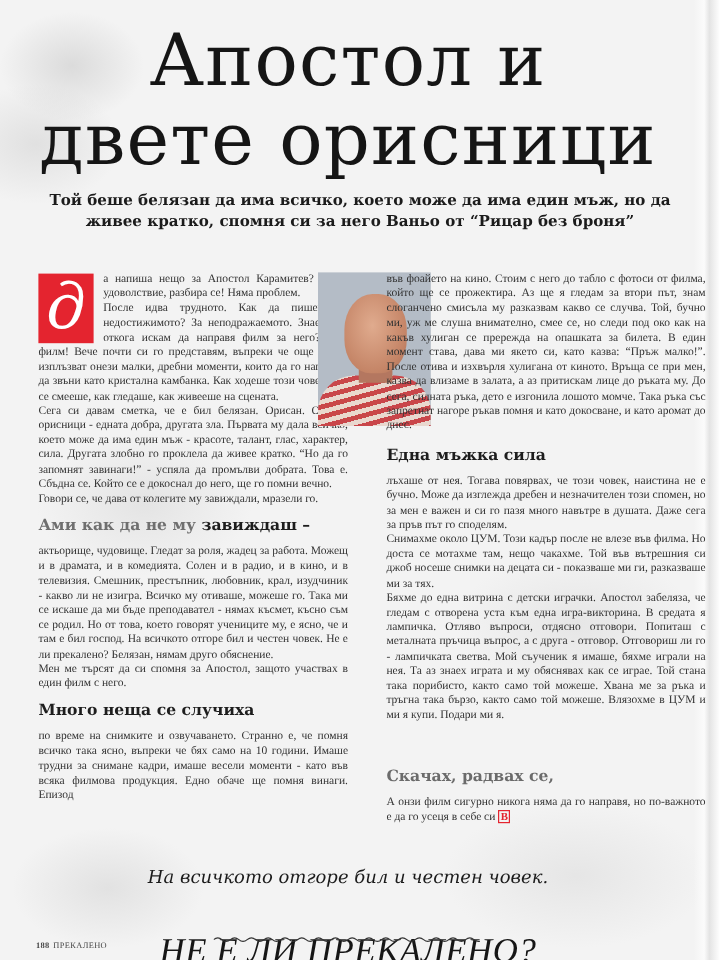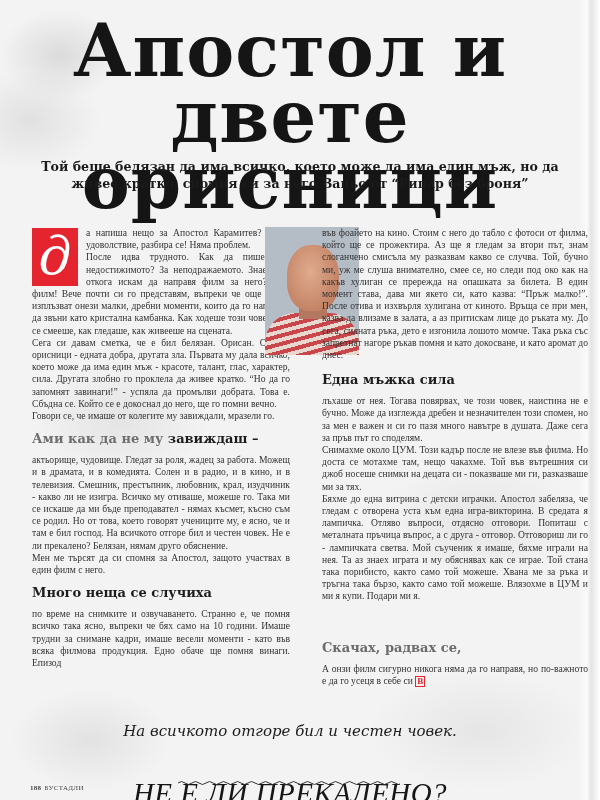--- a/index.html
+++ b/index.html
@@ -22,23 +22,23 @@
       #f3f3f3;
   }
   .spine {
     position: absolute; right: 0; top: 0; width: 22px; height: 800px;
     background: linear-gradient(to right, rgba(255,255,255,0), #fbfbfb 40%, #e4e4e4 60%, #ffffff 100%);
   }
   .title {
     position: absolute; left: 0; top: 18px; width: 580px;
     text-align: center;
     font-family: "DejaVu Serif", serif;
-    font-size: 72px; line-height: 66px; letter-spacing: 1px;
+    font-size: 60px; line-height: 66px; letter-spacing: 1px;
     color: #151515;
-    font-weight: bold;
+    font-weight: normal;
   }
   .title span { display: block; }
   .subtitle {
     position: absolute; left: 20px; top: 158px; width: 560px;
     text-align: center;
     font-family: "DejaVu Serif", serif;
     font-weight: bold; font-size: 12.6px; line-height: 17px;
     color: #1b1b1b;
   }
   .col {
@@ -122,21 +122,21 @@
     <span>двете орисници</span>
   </h1>
 
   <div class="subtitle">Той беше белязан да има всичко, което може да има един мъж, но да живее кратко, спомня си за него Ваньо от “Рицар без броня”</div>
 
   <div class="col col-left">
     <div class="dropcap">д</div>
     <p>а напиша нещо за Апостол Карамитев? Да, с удоволствие, разбира се! Няма проблем.</p>
     <p>После идва трудното. Как да пишеш за недостижимото? За неподражаемото. Знаете ли откога искам да направя филм за него? Ама филм! Вече почти си го представям, въпреки че още ми се изплъзват онези малки, дребни моменти, които да го направят да звъни като кристална камбанка. Как ходеше този човек, как се смееше, как гледаше, как живееше на сцената.</p>
     <p>Сега си давам сметка, че е бил белязан. Орисан. От две орисници - едната добра, другата зла. Първата му дала всичко, което може да има един мъж - красоте, талант, глас, характер, сила. Другата злобно го проклела да живее кратко. “Но да го запомнят завинаги!” - успяла да промълви добрата. Това е. Сбъдна се. Който се е докоснал до него, ще го помни вечно.</p>
-    <p>Говори се, че имаше от колегите му завиждали, мразели го.</p>
+    <p>Говори се, че дава от колегите му завиждали, мразели го.</p>
     <div class="subhead">
       <span class="light">Ами как да не му</span>
       <span>завиждаш –</span>
     </div>
     <p>актьорище, чудовище. Гледат за роля, жадец за работа. Можещ и в драмата, и в комедията. Солен и в радио, и в кино, и в телевизия. Смешник, престъпник, любовник, крал, изудчиник - какво ли не изигра. Всичко му отиваше, можеше го. Така ми се искаше да ми бъде преподавател - нямах късмет, късно съм се родил. Но от това, което говорят учениците му, е ясно, че и там е бил господ. На всичкото отгоре бил и честен човек. Не е ли прекалено? Белязан, нямам друго обяснение.</p>
     <p>Мен ме търсят да си спомня за Апостол, защото участвах в един филм с него.</p>
     <div class="subhead">Много неща се случиха</div>
     <p>по време на снимките и озвучаването. Странно е, че помня всичко така ясно, въпреки че бях само на 10 години. Имаше трудни за снимане кадри, имаше весели моменти - като във всяка филмова продукция. Едно обаче ще помня винаги. Епизод</p>
   </div>
 
@@ -159,15 +159,15 @@
     </p>
   </div>
 
   <div class="pull-quote">На всичкото отгоре бил и честен човек.</div>
   <div class="pull-big">НЕ Е ЛИ ПРЕКАЛЕНО?</div>
   <svg class="wave" viewBox="0 0 222 6" preserveAspectRatio="none">
     <path d="M0 3 q3.5 -3 7 0 t7 0 t7 0 t7 0 t7 0 t7 0 t7 0 t7 0 t7 0 t7 0 t7 0 t7 0 t7 0 t7 0 t7 0 t7 0 t7 0 t7 0 t7 0 t7 0 t7 0 t7 0 t7 0 t7 0 t7 0 t7 0 t7 0 t7 0 t7 0 t7 0 t7 0 t7 0" fill="none" stroke="#333" stroke-width="1"></path>
   </svg>
 
   <div class="folio">
-    <b>188</b><span>БУСТАДЛИ</span>
+    <b>188</b><span>ПРЕКАЛЕНО</span>
   </div>
 </div>
 
 </body></html>

